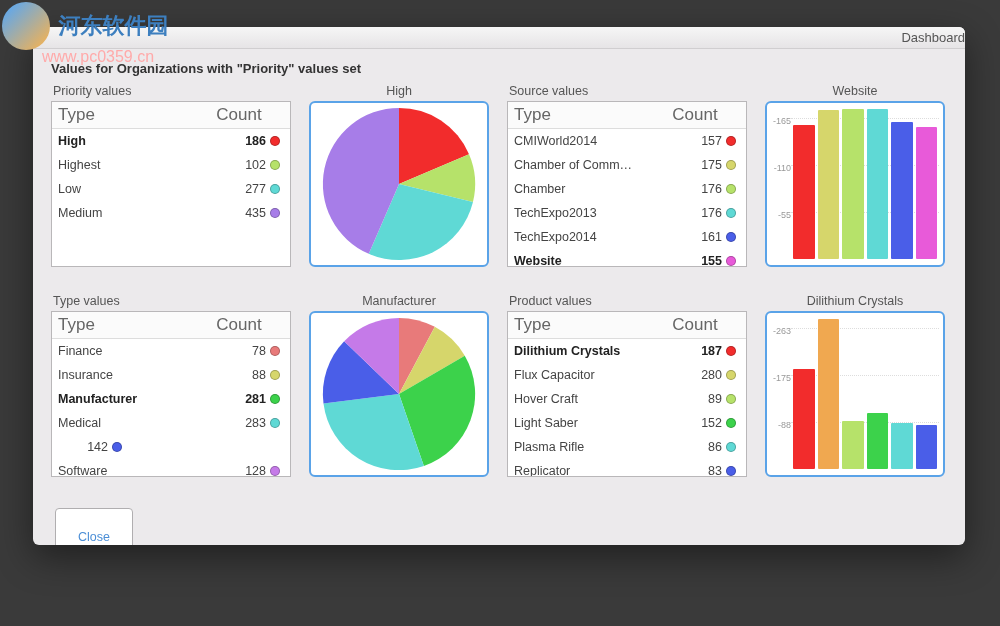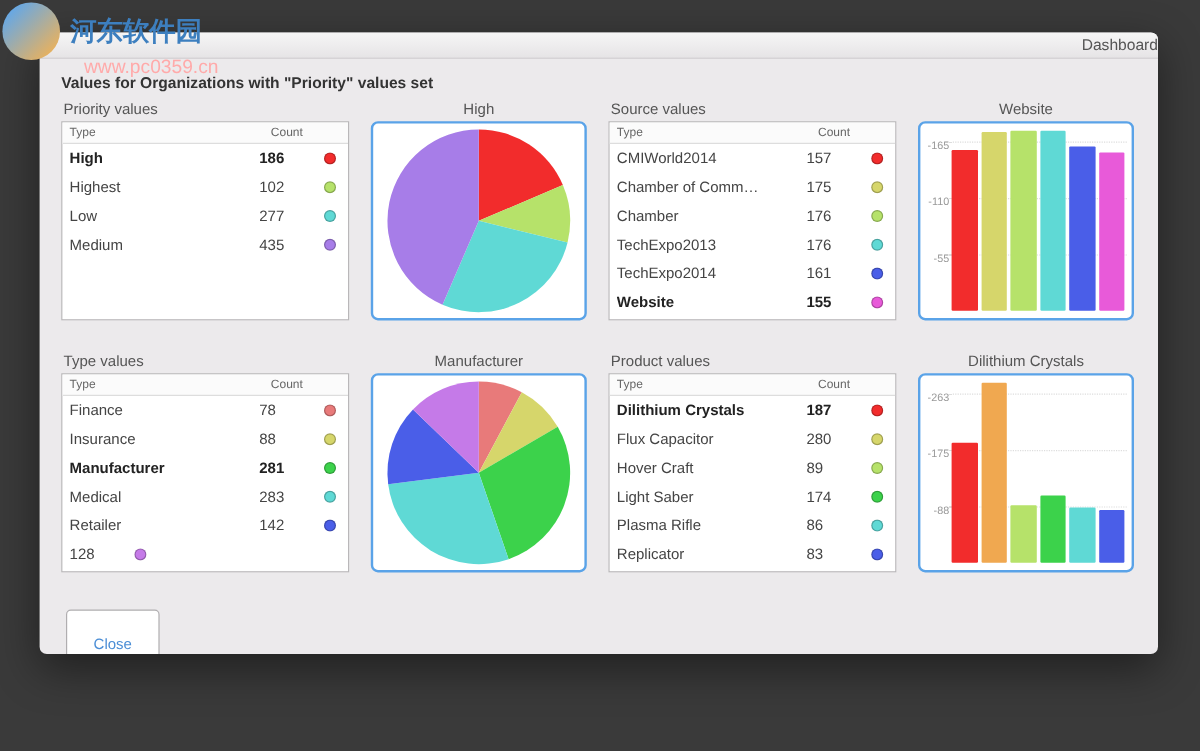--- a/index.html
+++ b/index.html
@@ -1,36 +1,36 @@
 <!DOCTYPE html>
 <html><head>
 <meta charset="utf-8">
 <style>
 * { margin: 0; padding: 0; box-sizing: border-box; font-family: -apple-system, "Helvetica Neue", Arial, sans-serif; }
 body { background: #3a3a3a; width: 1000px; height: 626px; position: relative; }
 .watermark { position: absolute; top: 2px; left: 2px; z-index: 100; font-family: sans-serif; }
 .watermark .logo { display: inline-block; width: 48px; height: 48px; border-radius: 50%; background: linear-gradient(135deg, #4da6ff, #ffb347); position: relative; vertical-align: middle; }
 .watermark .name { font-size: 22px; font-weight: bold; color: #3d7fbf; vertical-align: middle; margin-left: 4px; }
-.watermark .url { font-size: 16px; color: #faa; margin-top: -2px; margin-left: 68px; }
+.watermark .url { font-size: 16px; color: #faa; margin-top: -2px; margin-left: 40px; }
 .window { position: absolute; top: 27px; left: 33px; width: 932px; height: 518px; background: #eceaec; border-radius: 6px; box-shadow: 0 12px 36px rgba(0,0,0,0.45); overflow: hidden; }
 .titlebar { height: 22px; background: linear-gradient(#f6f6f6, #e6e4e6); text-align: right; font-size: 13px; color: #555; line-height: 22px; border-bottom: 1px solid #d0ced0; }
 .content { padding: 12px 18px 10px; }
 .heading { font-size: 13px; font-weight: bold; color: #333; margin-bottom: 8px; }
 .grid { display: grid; grid-template-columns: 240px 180px 240px 180px; grid-template-rows: 200px 200px; gap: 10px 18px; }
 .panel-label { font-size: 12.5px; color: #555; margin-bottom: 3px; padding-left: 2px; }
 .chart-label { font-size: 12.5px; color: #555; text-align: center; margin-bottom: 3px; }
 .table { background: #fff; border: 1px solid #b9b7b9; font-size: 12.5px; color: #444; height: 166px; overflow: hidden; }
-.table-header { display: flex; border-bottom: 1px solid #ddd; background: #fbfbfb; font-size: 10px; color: #666; }
+.table-header { display: flex; border-bottom: 1px solid #ddd; background: #fbfbfb; font-size: 17px; color: #666; }
 .table-header .th { padding: 3px 6px; }
 .th-type { flex: 1; }
 .th-count { width: 58px; text-align: center; }
 .th-dot { width: 22px; }
 .table-row { display: flex; align-items: center; padding: 3px 6px; line-height: 18px; }
 .table-row .td-type { flex: 1; white-space: nowrap; overflow: hidden; text-overflow: ellipsis; }
-.table-row .td-count { width: 50px; text-align: left; }
+.table-row .td-count { width: 50px; text-align: right; }
 .table-row .td-dot { width: 18px; display: flex; justify-content: center; }
 .dot { width: 10px; height: 10px; border-radius: 50%; border: 1px solid rgba(0,0,0,0.25); }
 .bold { font-weight: bold; color: #222; }
 .chart-box { border: 2px solid #5aa3e8; border-radius: 6px; background: #fff; height: 166px; position: relative; overflow: hidden; }
 .pie-svg { width: 100%; height: 100%; }
 .bar-inner { position: absolute; inset: 6px 6px 6px 26px; display: flex; align-items: flex-end; gap: 3px; }
 .bar { flex: 1; border-radius: 1px; }
 .bar-ticks { position: absolute; left: 2px; top: 4px; bottom: 4px; width: 22px; font-size: 9px; color: #999; }
 .tick { position: absolute; right: 0; }
 .tick-line { position: absolute; left: 24px; right: 4px; border-top: 1px dotted #ddd; }
@@ -200,27 +200,27 @@
               </div>
             </div>
             <div class="table-row">
               <div class="td-type">Medical</div>
               <div class="td-count">283</div>
               <div class="td-dot">
                 <span class="dot" style="background:#5fd9d5"></span>
               </div>
             </div>
             <div class="table-row">
-              <div class="td-type">Retailer</div>
               <div class="td-count">142</div>
               <div class="td-dot">
                 <span class="dot" style="background:#4a5ee8"></span>
               </div>
             </div>
             <div class="table-row">
+              <div class="td-type">Software</div>
               <div class="td-count">128</div>
               <div class="td-dot">
                 <span class="dot" style="background:#c57ae8"></span>
               </div>
             </div>
           </div>
         </div>
         <div>
           <div class="chart-label">Manufacturer</div>
           <div class="chart-box"><svg class="pie-svg" viewBox="0 0 180 166">
@@ -256,21 +256,21 @@
             </div>
             <div class="table-row">
               <div class="td-type">Hover Craft</div>
               <div class="td-count">89</div>
               <div class="td-dot">
                 <span class="dot" style="background:#b6e26a"></span>
               </div>
             </div>
             <div class="table-row">
               <div class="td-type">Light Saber</div>
-              <div class="td-count">174</div>
+              <div class="td-count">152</div>
               <div class="td-dot">
                 <span class="dot" style="background:#3cd24b"></span>
               </div>
             </div>
             <div class="table-row">
               <div class="td-type">Plasma Rifle</div>
               <div class="td-count">86</div>
               <div class="td-dot">
                 <span class="dot" style="background:#5fd9d5"></span>
               </div>

